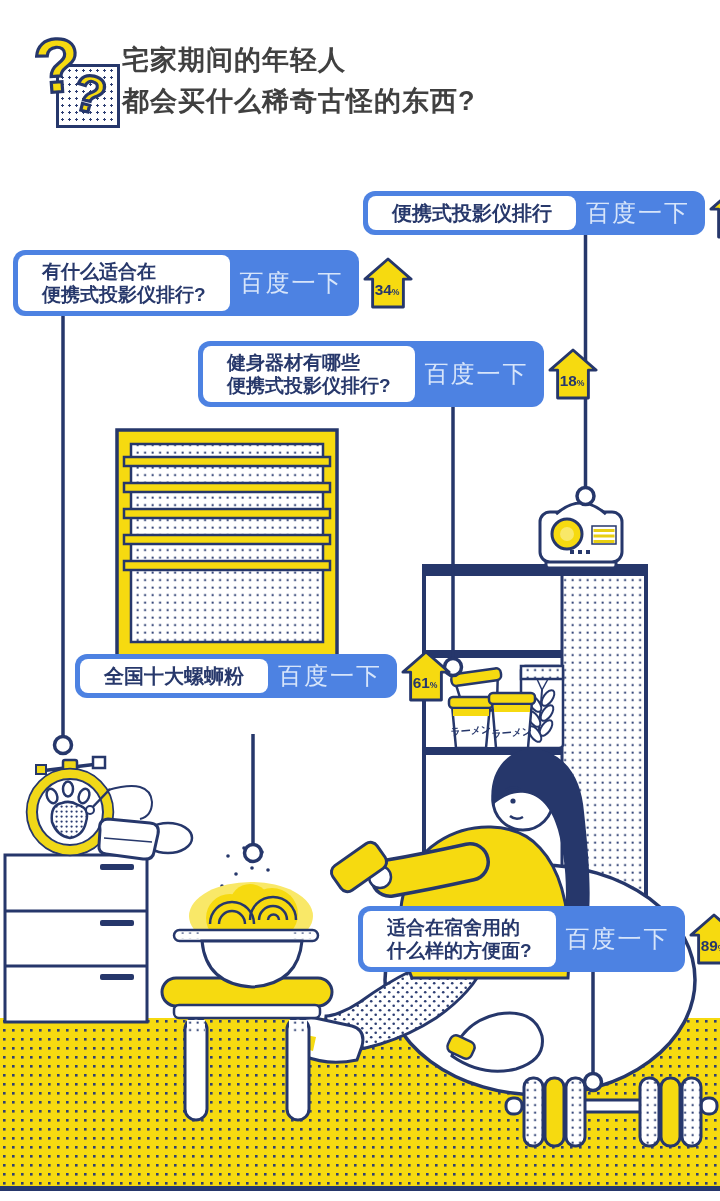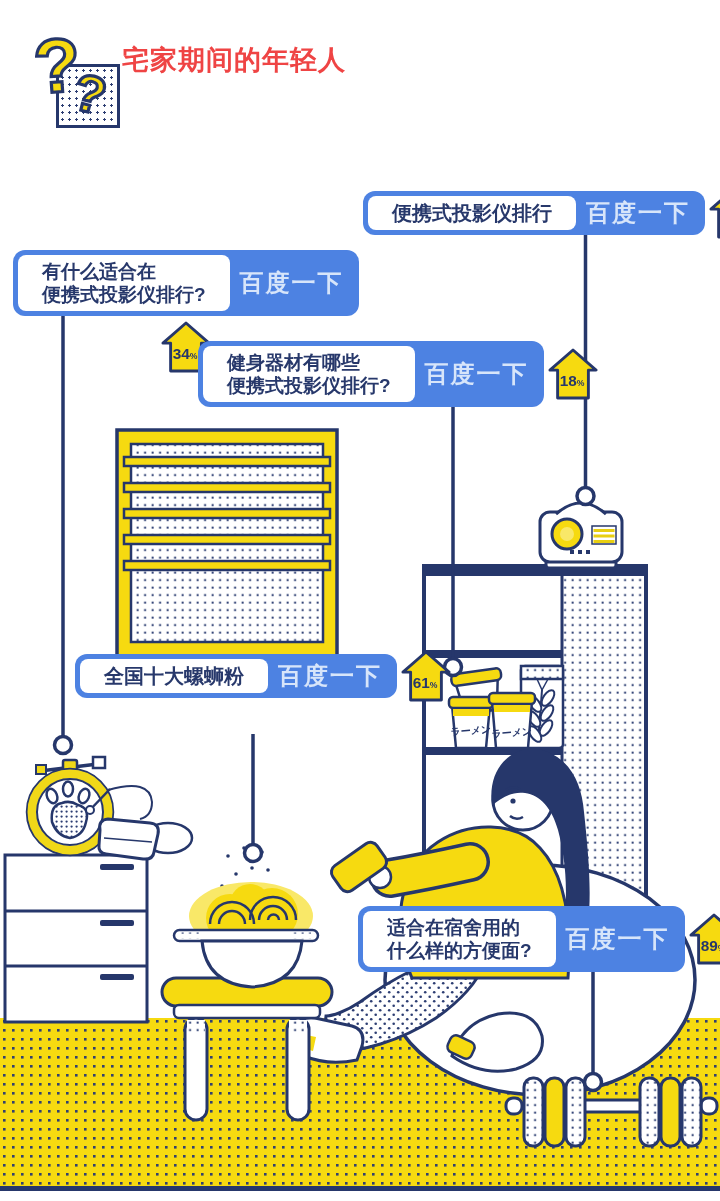--- a/index.html
+++ b/index.html
@@ -14,32 +14,32 @@
   .logo .dotsq{
     position:absolute;left:40px;top:44px;width:58px;height:58px;
     border:3px solid #26376b;background-color:#fff;
     background-image:radial-gradient(#2c3d72 1.1px,transparent 1.3px);
     background-size:7px 7px;
   }
   .logo .qm{position:absolute;font-weight:bold;color:#f6da10;
     -webkit-text-stroke:3.2px #26376b;line-height:1;}
   .logo .qm1{left:18px;top:8px;font-size:76px;transform:rotate(-4deg);}
   .logo .qm2{left:58px;top:48px;font-size:52px;transform:rotate(14deg);}
-  .title{position:absolute;left:122px;top:40px;color:#ef4444;
+  .title{position:absolute;left:122px;top:40px;color:#404040;
     font-size:27px;font-weight:bold;line-height:1.5;letter-spacing:1px;}
 
   
   .callout{position:absolute;display:flex;align-items:center;gap:4px;z-index:5;}
   .bubble{background:#4d82e2;border-radius:12px;padding:5px;
     display:flex;align-items:center;}
   .qbox{background:#ffffff;border-radius:8px;padding:5px 24px;
     color:#27386b;font-weight:bold;white-space:nowrap;line-height:1.22;}
   .f20 .qbox{font-size:20px;}
   .f19 .qbox{font-size:19px;}
-  .btnlabel{color:#d7e5fa;font-weight:bold;font-size:24px;
+  .btnlabel{color:#d7e5fa;font-weight:normal;font-size:24px;
     letter-spacing:2px;padding:0 10px 0 10px;white-space:nowrap;cursor:pointer;}
   .badge svg{display:block;}
 
   
   .lines{position:absolute;left:0;top:0;z-index:3;pointer-events:none;}
   .scene{position:absolute;left:0;top:0;z-index:1;}
 </style>
 </head>
 <body>
 
@@ -262,38 +262,39 @@
     </g>
   </svg>
 
   <div class="logo">
     <div class="dotsq"></div>
     <div class="qm qm1">?</div>
     <div class="qm qm2">?</div>
   </div>
   <div class="title">
     <div>宅家期间的年轻人</div>
+    <div>都会买什么稀奇古怪的东西?</div>
   </div>
 
   <div class="callout f20" style="left:363px;top:186px;">
     <div class="bubble">
       <div class="qbox">
         <div>便携式投影仪排行</div>
       </div>
       <div class="btnlabel">百度一下</div>
     </div>
     <div class="badge">
       <svg width="50" height="54" viewBox="0 0 52 54">
         <path d="M26 2 L50 23 H42 V52 H10 V23 H2 Z" fill="#f6da10" stroke="#26376b" stroke-width="3" stroke-linejoin="round"></path>
         <text x="25" y="39" text-anchor="middle" font-size="16" font-weight="bold" fill="#26376b"><tspan>44</tspan><tspan font-size="9">%</tspan></text>
       </svg>
     </div>
   </div>
 
-  <div class="callout f19" style="left:13px;top:250px;flex-direction:column;">
+  <div class="callout f19" style="left:13px;top:250px;">
     <div class="bubble">
       <div class="qbox">
         <div>有什么适合在</div>
         <div>便携式投影仪排行?</div>
       </div>
       <div class="btnlabel">百度一下</div>
     </div>
     <div class="badge">
       <svg width="50" height="54" viewBox="0 0 52 54">
         <path d="M26 2 L50 23 H42 V52 H10 V23 H2 Z" fill="#f6da10" stroke="#26376b" stroke-width="3" stroke-linejoin="round"></path>

